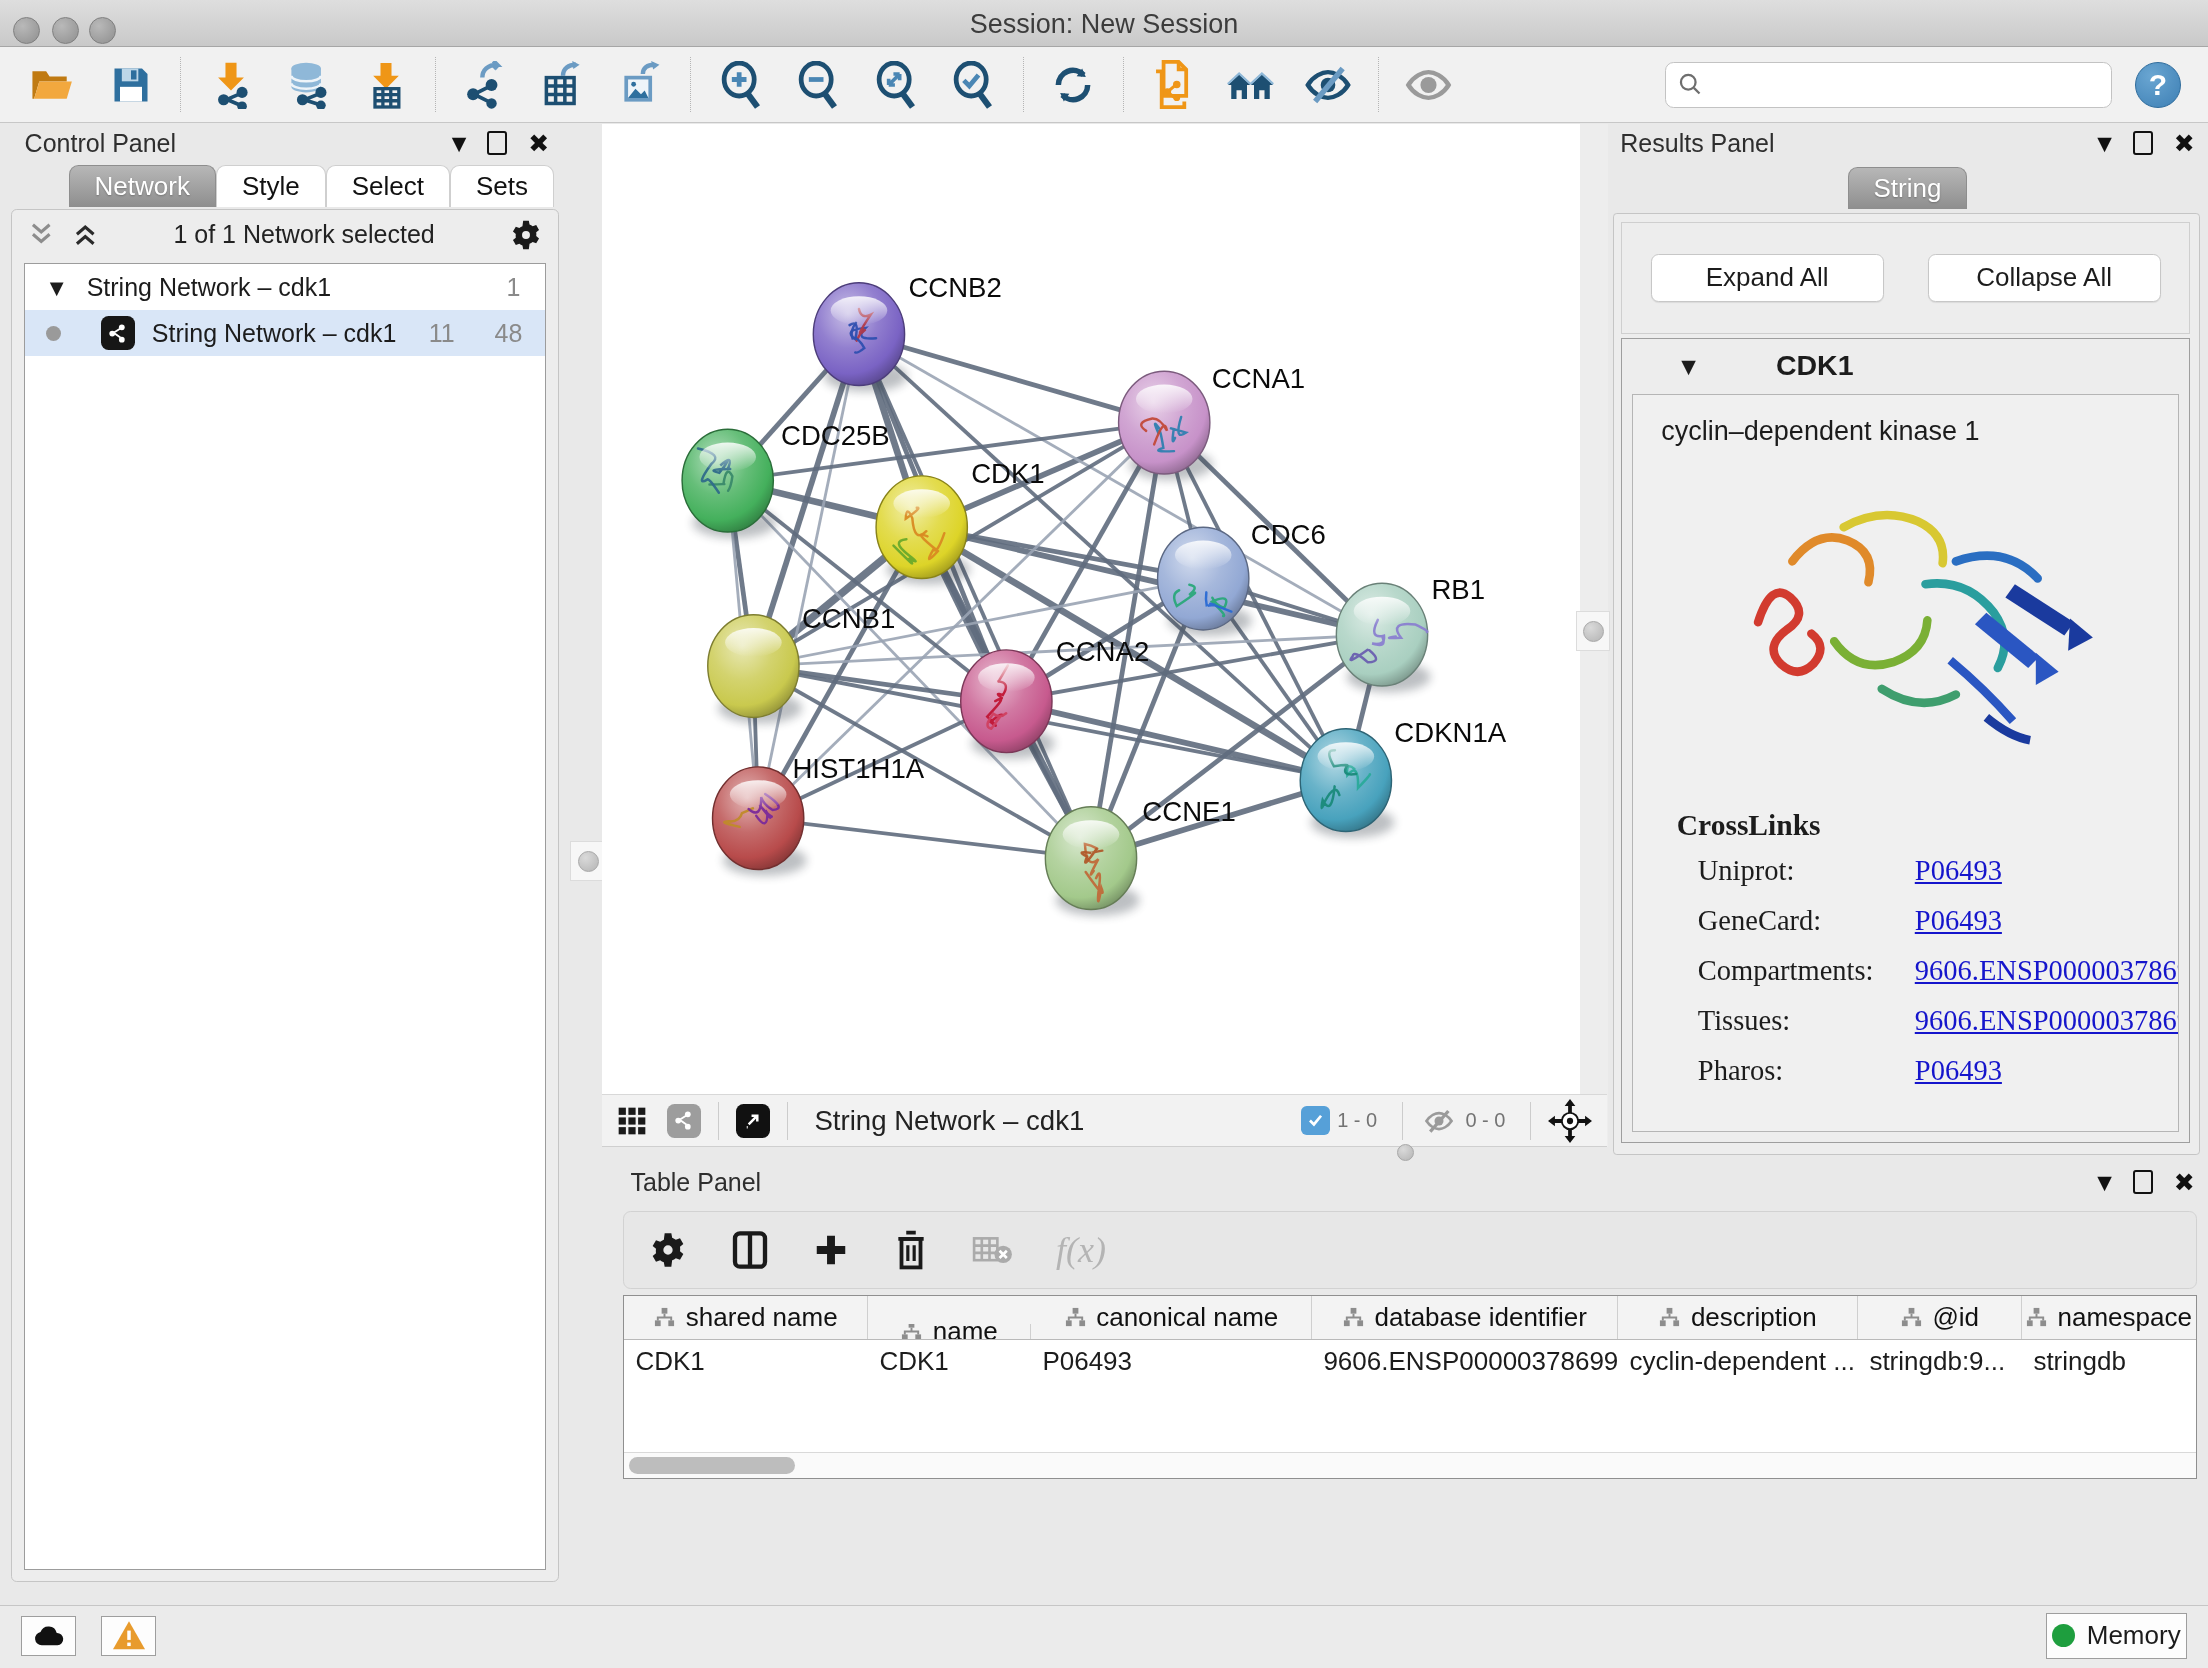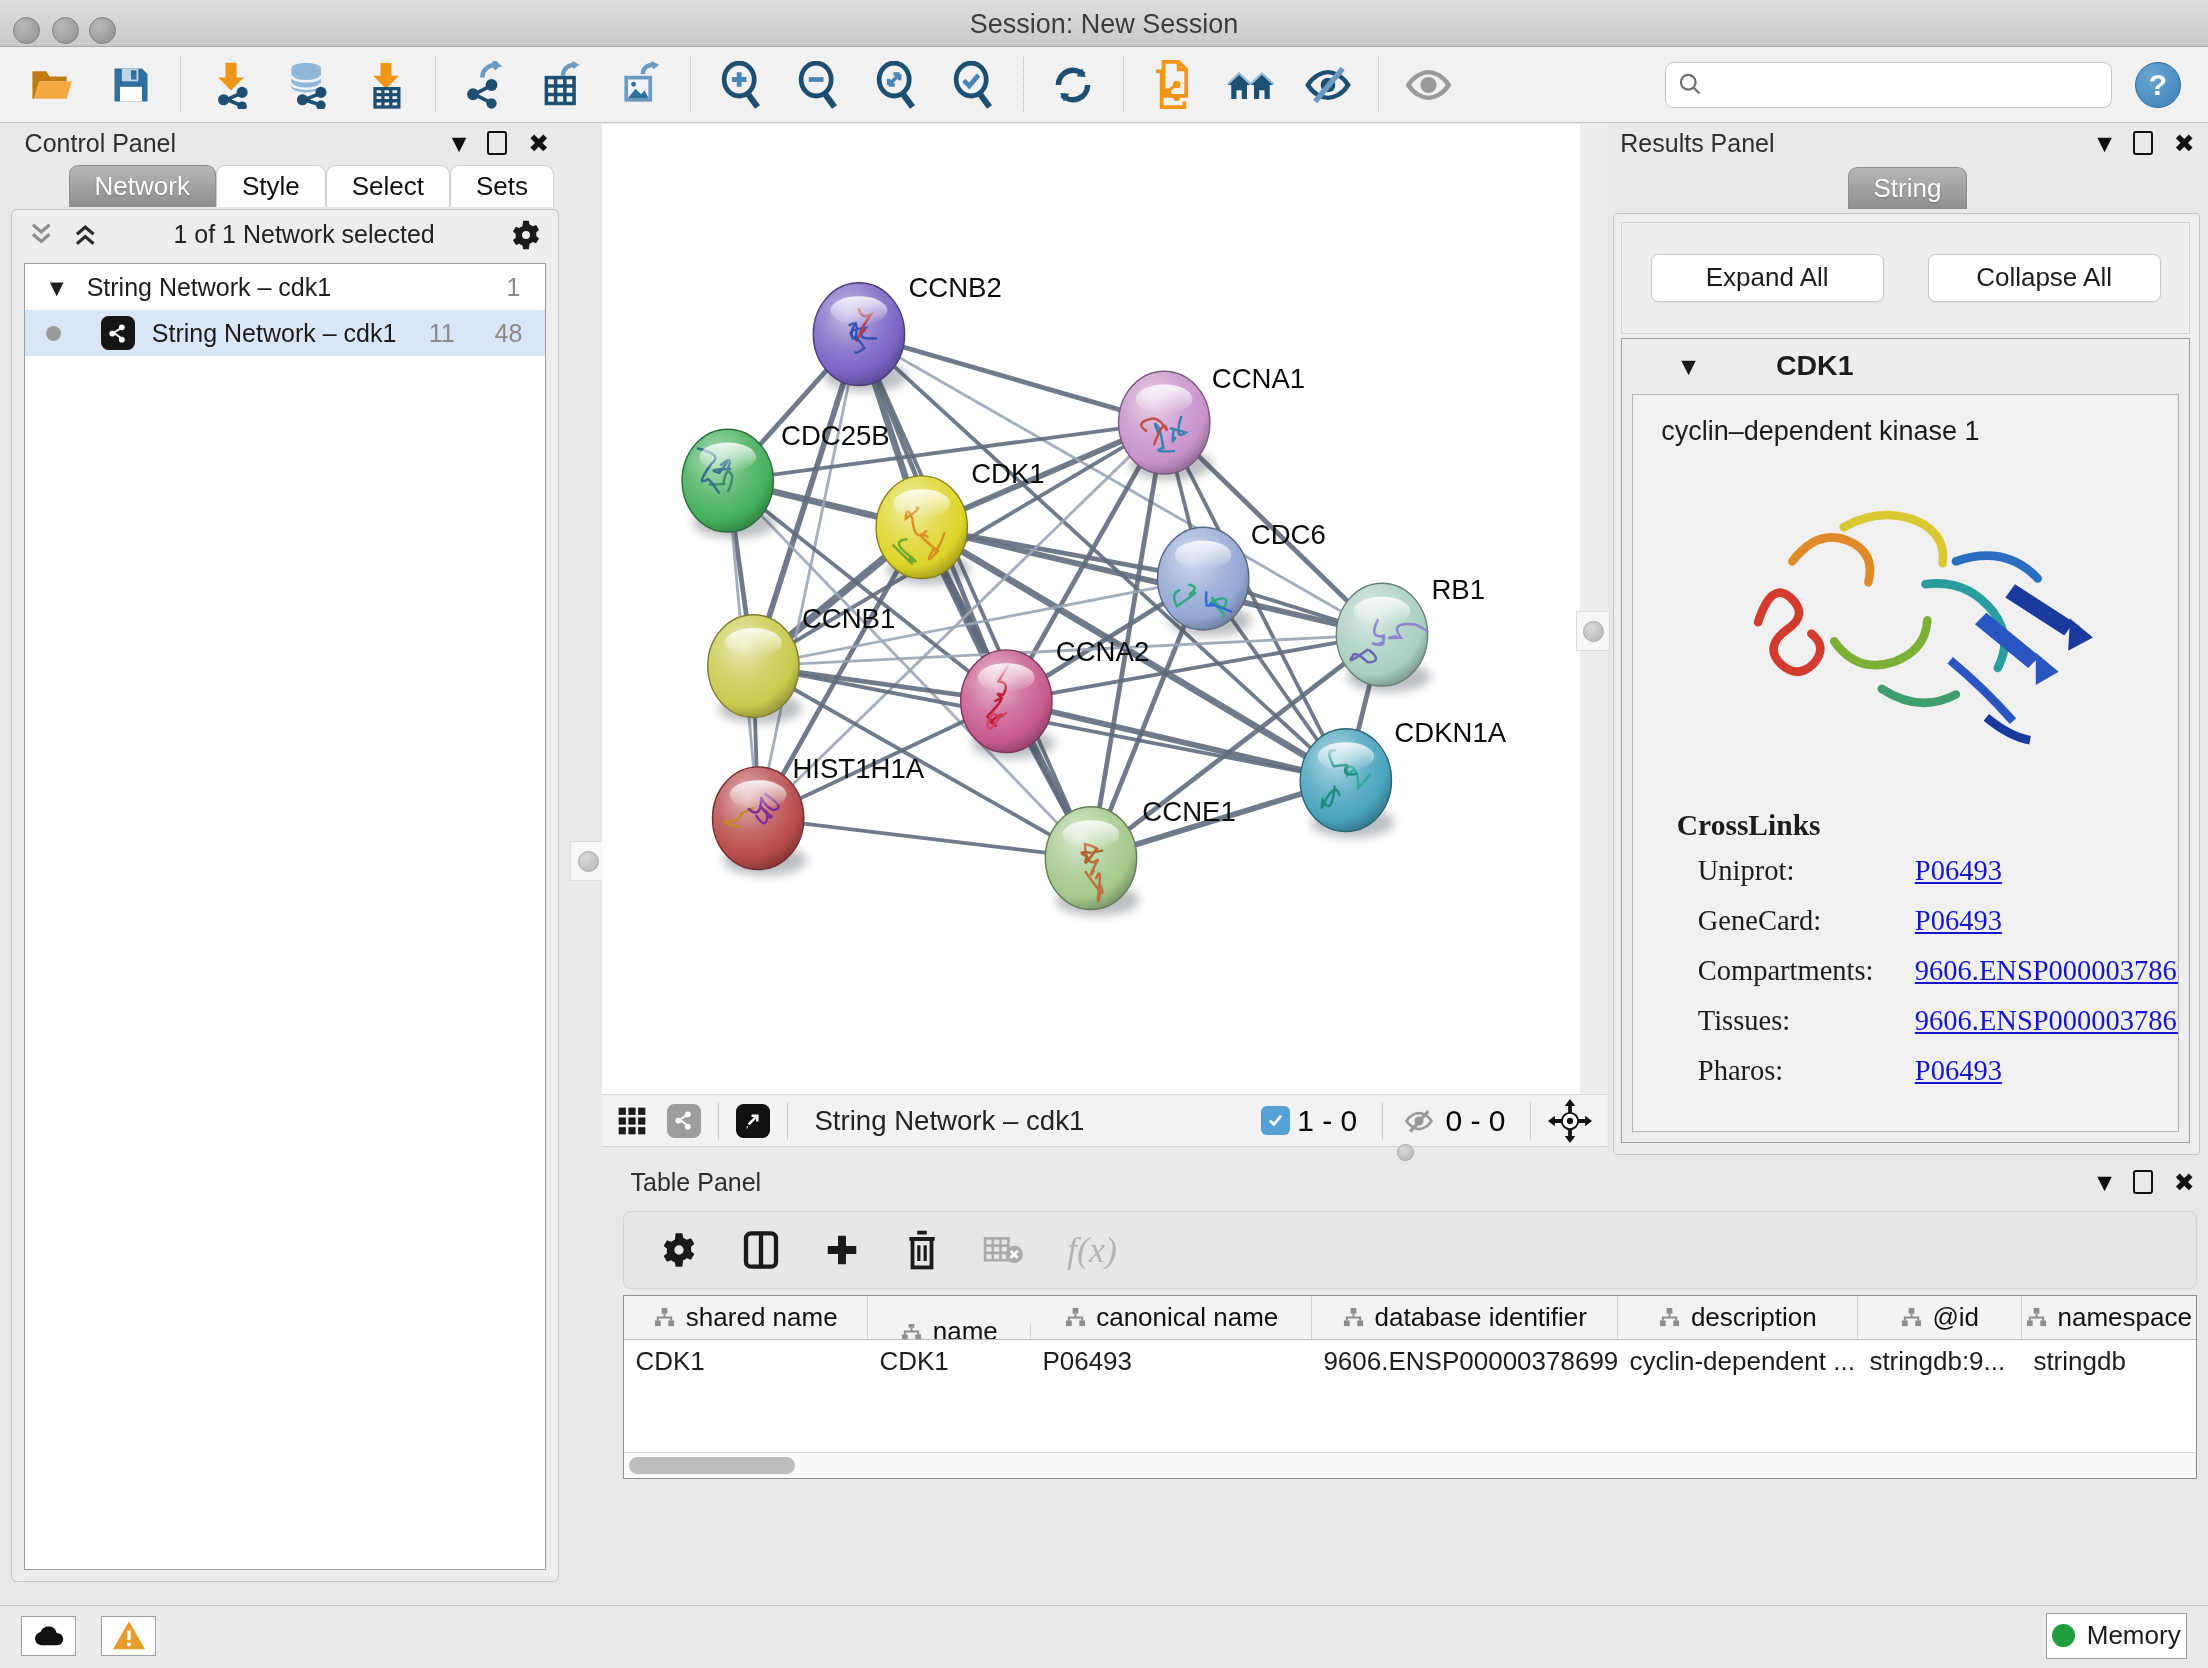--- a/index.html
+++ b/index.html
@@ -50,21 +50,21 @@
   .handle-sq{position:absolute;width:36px;height:40px;background:#f7f7f7;border:1px solid #dcdcdc;
              display:flex;align-items:center;justify-content:center;box-sizing:border-box;}
   .handle-dot{width:21px;height:21px;border-radius:50%;background:radial-gradient(circle at 35% 30%,#dadada,#b4b4b4);
               border:1px solid #a7a7a7;box-sizing:border-box;}
   
   .canvas{position:absolute;left:602px;top:124px;width:978px;height:970px;background:#fff;}
   .nav-toolbar{position:absolute;left:602px;top:1094px;width:1005px;height:53px;background:#f2f2f2;
                border-top:1px solid #d8d8d8;border-bottom:1px solid #cfcfcf;display:flex;align-items:center;box-sizing:border-box;}
   .nv-sep{height:38px;border-left:1px solid #cccccc;margin:0 17px;}
   .nv-title{font-size:27.6px;color:#222;margin-left:9.5px;}
-  .nv-count{font-size:30px;color:#000000;margin:0 7.6px;}
+  .nv-count{font-size:20px;color:#737373;margin:0 7.6px;}
   .checkbox{width:28.5px;height:28.5px;border-radius:5.7px;background:#56a0d8;display:flex;align-items:center;justify-content:center;}
   .bottom-strip{position:absolute;left:602px;top:1147px;width:1005px;height:15px;}
   
   .rp{position:absolute;left:1607px;top:127px;width:601px;height:1033px;}
   .rp-box{position:absolute;left:5.7px;right:7.6px;top:86px;height:942px;background:#ededed;
           border:1px solid #c5c5c5;border-radius:3.8px;box-sizing:border-box;}
   .rp-tab-row{position:absolute;top:40px;left:0;right:0;text-align:center;}
   .rp-btnrow{position:absolute;left:7.6px;right:9.5px;top:7.6px;height:112px;border:1px solid #cfcfcf;
              background:#ededed;display:flex;align-items:center;justify-content:center;gap:44px;box-sizing:border-box;}
   .rp-btn{min-width:181px;padding:7.6px 25px;background:#fff;border:1px solid #c7c7c7;border-radius:7.6px;
@@ -77,21 +77,21 @@
               background:#f0f0f0;box-sizing:border-box;overflow:hidden;}
   .rp-desc{font-size:27px;margin:21px 0 0 28.5px;}
   .crosslinks{font-family:"Liberation Serif","DejaVu Serif",serif;margin:25px 0 0 44px;}
   .crosslinks .cl-title{font-size:29.5px;font-weight:bold;}
   .cl-grid{margin:13.3px 0 0 21px;display:grid;grid-template-columns:217px auto;row-gap:18px;font-size:28.5px;}
   .cl-grid a{color:#1515cc;text-decoration:underline;}
   
   .tp{position:absolute;left:602px;top:1162px;width:1606px;height:439px;}
   .tp-toolbar{position:absolute;left:21px;right:11.4px;top:49px;height:78px;background:#e7e7e7;
               border:1px solid #d2d2d2;border-radius:7.6px;display:flex;align-items:center;gap:42px;
-              padding-left:35px;box-sizing:border-box;}
+              padding-left:24px;box-sizing:border-box;}
   .fx{font-family:"Liberation Serif","DejaVu Serif",serif;font-style:italic;font-size:36px;color:#b4b4b4;}
   .tp-table{position:absolute;left:21px;right:11.4px;top:133px;height:184px;background:#fff;
             border:1.9px solid #8f8f8f;box-sizing:border-box;overflow:hidden;}
   .th-row{display:flex;height:44px;background:#f3f3f3;border-bottom:1.9px solid #b9b9b9;box-sizing:border-box;}
   .th{display:flex;align-items:center;justify-content:center;gap:9.5px;font-size:26px;color:#111;
       border-right:1px solid #cfcfcf;box-sizing:border-box;overflow:hidden;white-space:nowrap;flex:none;}
   .td-row{display:flex;height:42px;align-items:center;}
   .td{font-size:26px;padding-left:11.4px;box-sizing:border-box;overflow:hidden;white-space:nowrap;flex:none;}
   .hscroll{position:absolute;left:0;right:0;bottom:0;height:25px;background:#fafafa;border-top:1px solid #d9d9d9;}
   .hthumb{position:absolute;left:4.8px;top:3.8px;width:166px;height:17px;border-radius:8.6px;background:#bdbdbd;}

